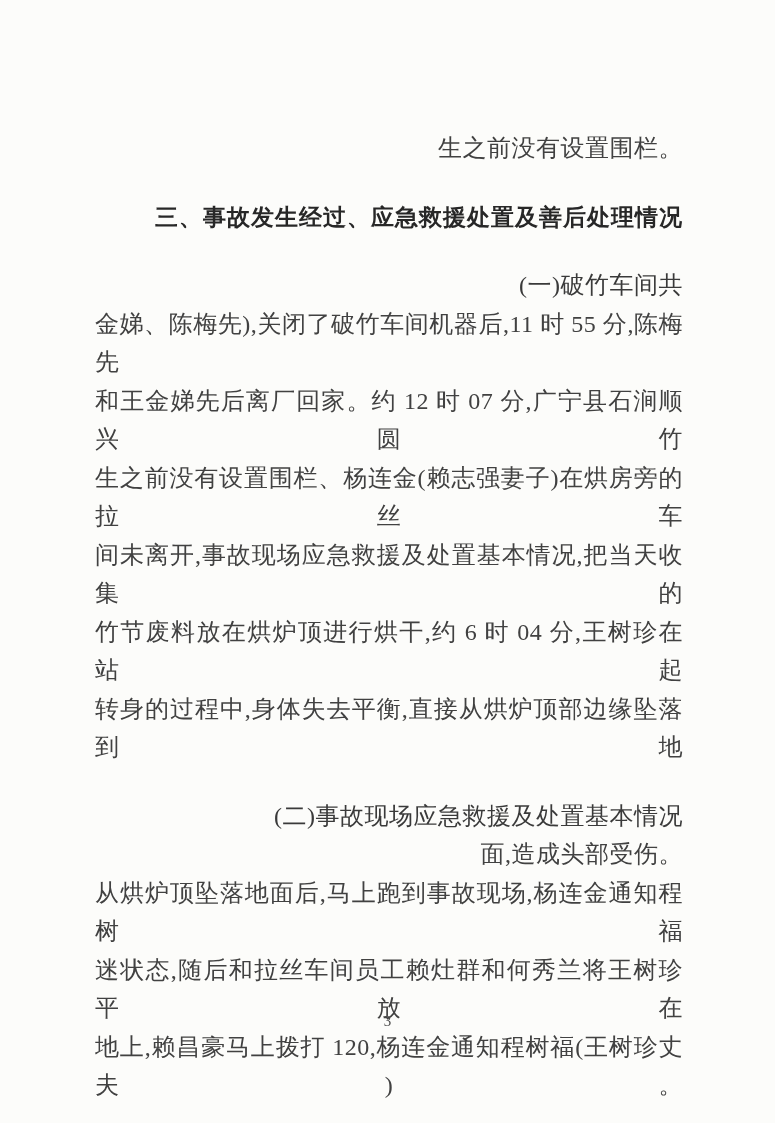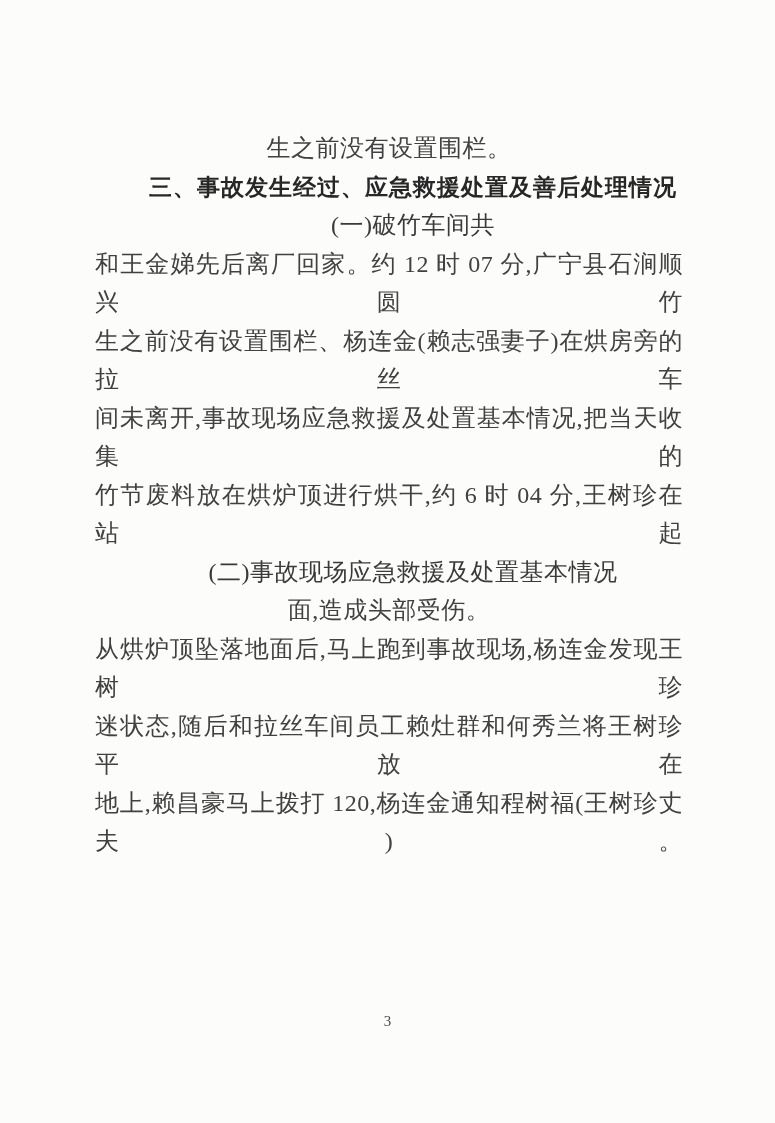--- a/index.html
+++ b/index.html
@@ -23,30 +23,31 @@
     position: absolute;
     left: 95px;
     top: 129px;
     width: 588px;
   }
   .line {
     font-size: 24px;
     line-height: 38.5px;
     letter-spacing: 0.5px;
     color: #414141;
-    text-align: center;
+    text-align: right;
     min-height: 38.5px;
   }
   .line.fill {
     text-align: justify;
     text-align-last: justify;
     text-justify: inter-character;
   }
   .line.indent {
     text-indent: 48px;
+    margin-top: 30px;
   }
   .line.heading {
     font-family: "Liberation Sans", "DejaVu Sans", sans-serif;
     font-weight: 700;
     font-size: 23px;
     letter-spacing: 1px;
     color: #272727;
   }
   .line.subheading {
     color: #3a3a3a;
@@ -62,24 +63,26 @@
   }
 </style>
 </head>
 <body>
 
 <div class="page">
   <div class="page-content">
       <div class="line continuation">生之前没有设置围栏。</div>
       <div class="line heading indent">三、事故发生经过、应急救援处置及善后处理情况</div>
       <div class="line subheading indent">(一)破竹车间共</div>
+      <div class="line paragraph fill">金娣、陈梅先),关闭了破竹车间机器后,11 时 55 分,陈梅先</div>
       <div class="line paragraph fill">和王金娣先后离厂回家。约 12 时 07 分,广宁县石涧顺兴圆竹</div>
       <div class="line paragraph fill">生之前没有设置围栏、杨连金(赖志强妻子)在烘房旁的拉丝车</div>
       <div class="line paragraph fill">间未离开,事故现场应急救援及处置基本情况,把当天收集的</div>
       <div class="line paragraph fill">竹节废料放在烘炉顶进行烘干,约 6 时 04 分,王树珍在站起</div>
+      <div class="line paragraph fill">转身的过程中,身体失去平衡,直接从烘炉顶部边缘坠落到地</div>
       <div class="line subheading indent">(二)事故现场应急救援及处置基本情况</div>
       <div class="line paragraph">面,造成头部受伤。</div>
-      <div class="line paragraph fill">从烘炉顶坠落地面后,马上跑到事故现场,杨连金发现王树珍</div>
+      <div class="line paragraph fill">从烘炉顶坠落地面后,马上跑到事故现场,杨连金通知程树福</div>
       <div class="line paragraph fill">迷状态,随后和拉丝车间员工赖灶群和何秀兰将王树珍平放在</div>
       <div class="line paragraph fill">地上,赖昌豪马上拨打 120,杨连金通知程树福(王树珍丈夫)。</div>
     </div>
   <div class="page-footer">3</div>
 </div>
 
 </body></html>

